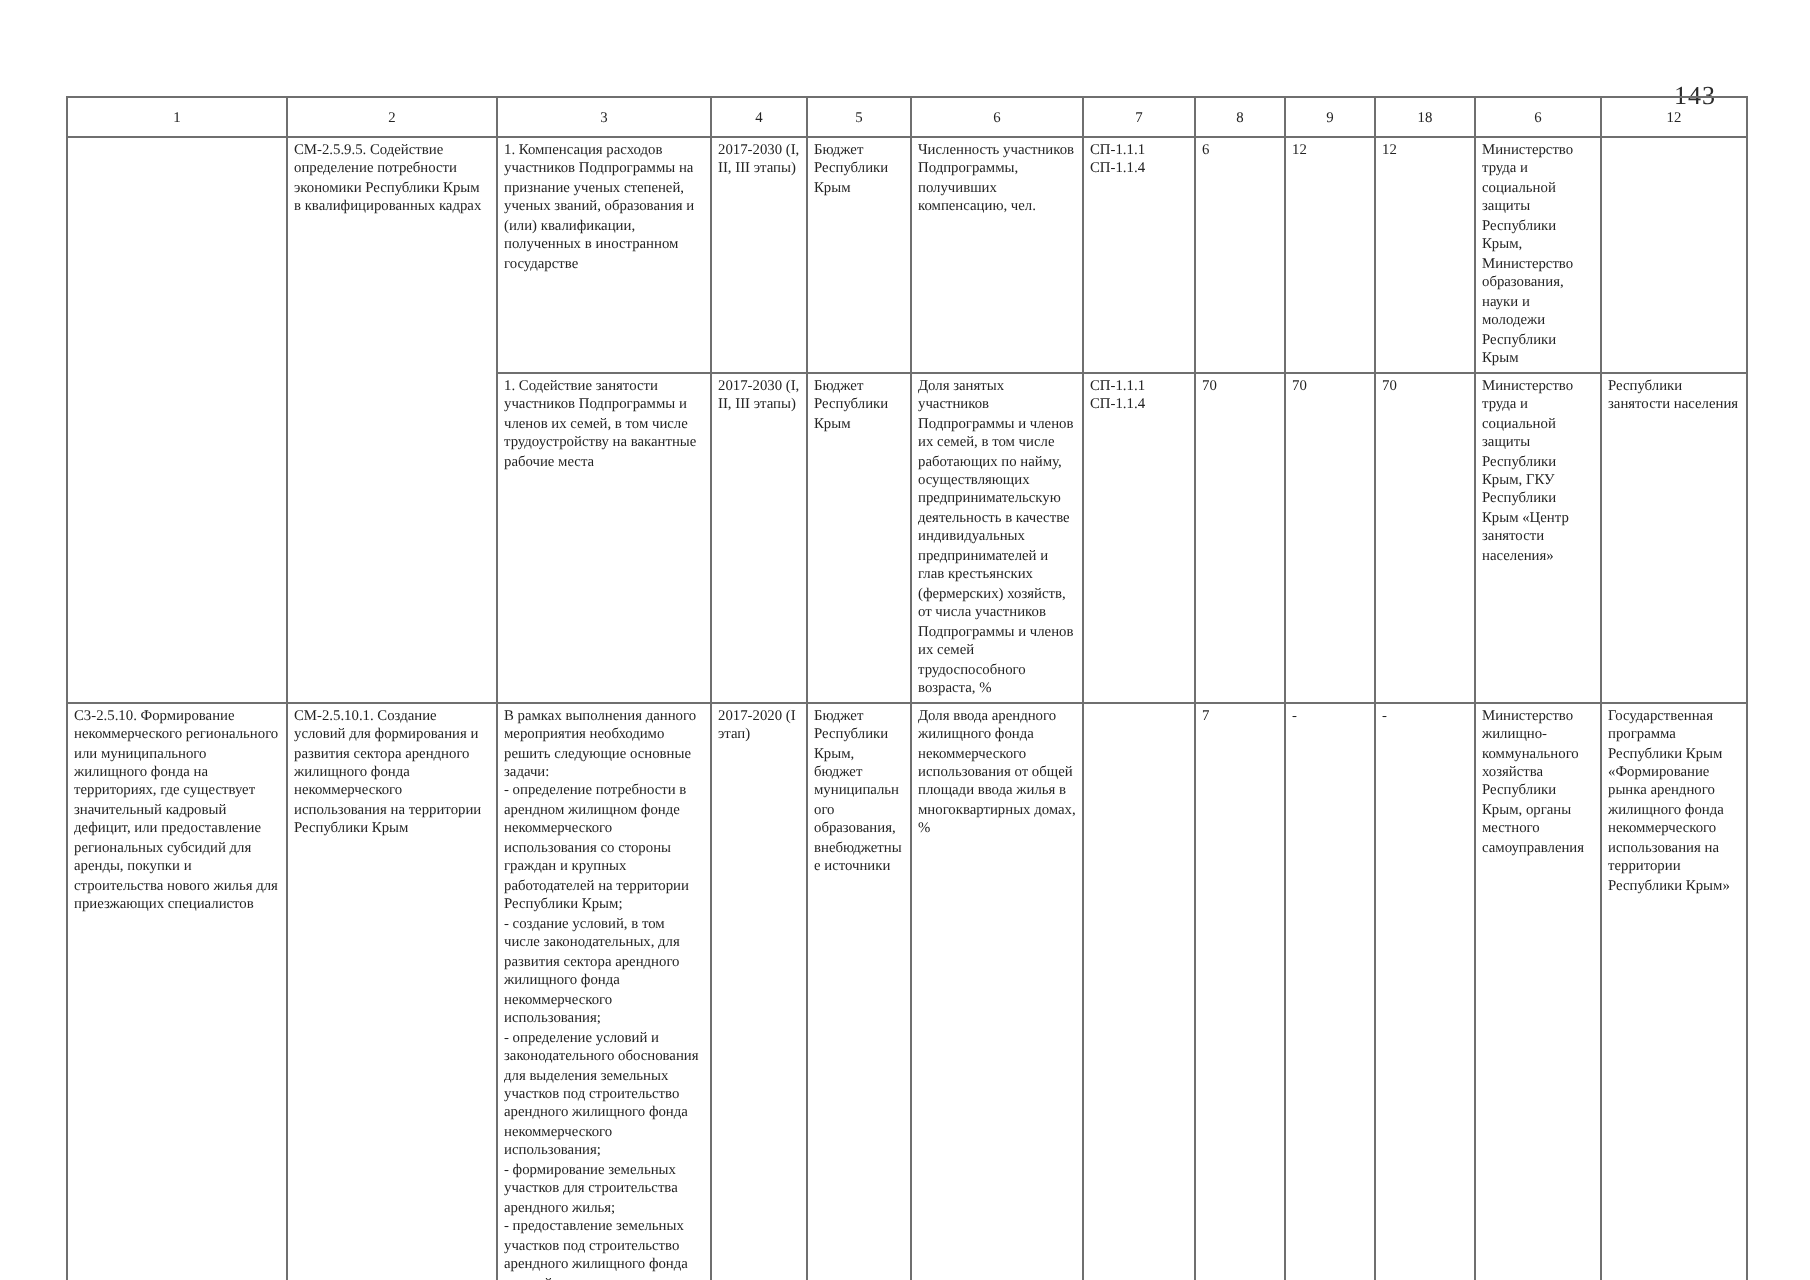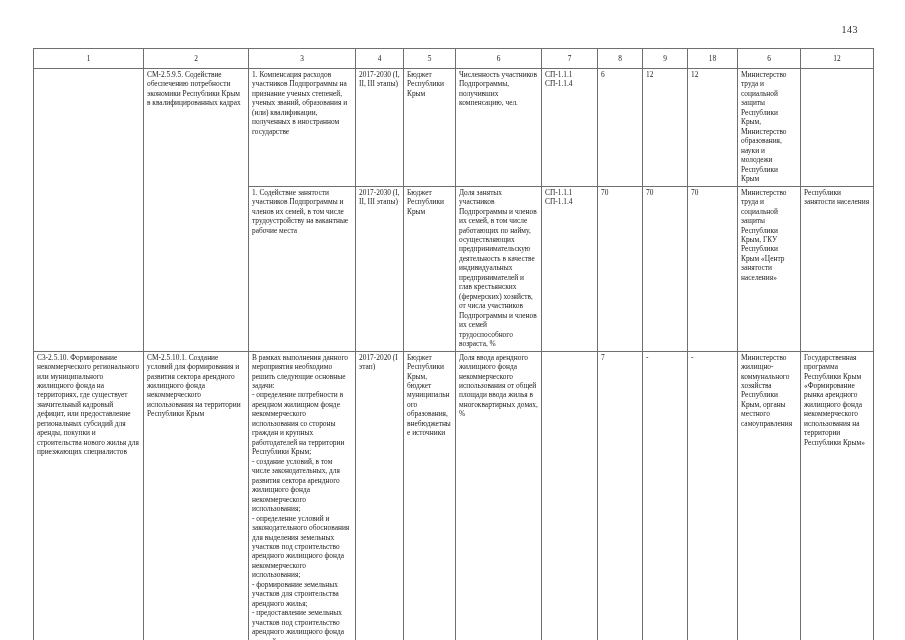--- a/index.html
+++ b/index.html
@@ -3,22 +3,22 @@
 <meta charset="utf-8">
 <style>
   html,body{margin:0;padding:0;}
   body{
     width:905px;height:640px;position:relative;
     background:#ffffff;
     font-family:"Liberation Serif","DejaVu Serif",serif;
     color:#242424;
   }
   .page-number{
-    position:absolute;top:24px;right:47px;
-    font-size:10px;letter-spacing:.5px;
+    position:absolute;top:40px;right:47px;
+    font-size:13px;letter-spacing:.5px;
     color:#2a2a2a;
   }
   table.doc{
     position:absolute;left:33px;top:48px;
     width:840px;border-collapse:collapse;table-layout:fixed;
     font-size:7.4px;line-height:1.28;color:#232323;
   }
   table.doc td{
     border:1px solid #6f6f6f;
     vertical-align:top;
@@ -65,21 +65,21 @@
     <td class="hdr">7</td>
     <td class="hdr">8</td>
     <td class="hdr">9</td>
     <td class="hdr">18</td>
     <td class="hdr">6</td>
     <td class="hdr">12</td>
   </tr>
 
   <tr>
     <td rowspan="2"></td>
-    <td rowspan="2">СМ-2.5.9.5. Содействие обеспечению потребности экономики Республики Крым в квалифицированных кадрах</td>
+    <td rowspan="2">СМ-2.5.9.5. Содействие определение потребности экономики Республики Крым в квалифицированных кадрах</td>
     <td>1. Компенсация расходов участников Подпрограммы на признание ученых степеней, ученых званий, образования и (или) квалификации, полученных в иностранном государстве</td>
     <td>2017-2030 (I, II, III этапы)</td>
     <td>Бюджет Республики Крым</td>
     <td>Численность участников Подпрограммы, получивших компенсацию, чел.</td>
     <td>СП-1.1.1
 СП-1.1.4</td>
     <td class="num">6</td>
     <td class="num">12</td>
     <td class="num">12</td>
     <td>Министерство труда и социальной защиты Республики Крым, Министерство образования, науки и молодежи Республики Крым</td>

